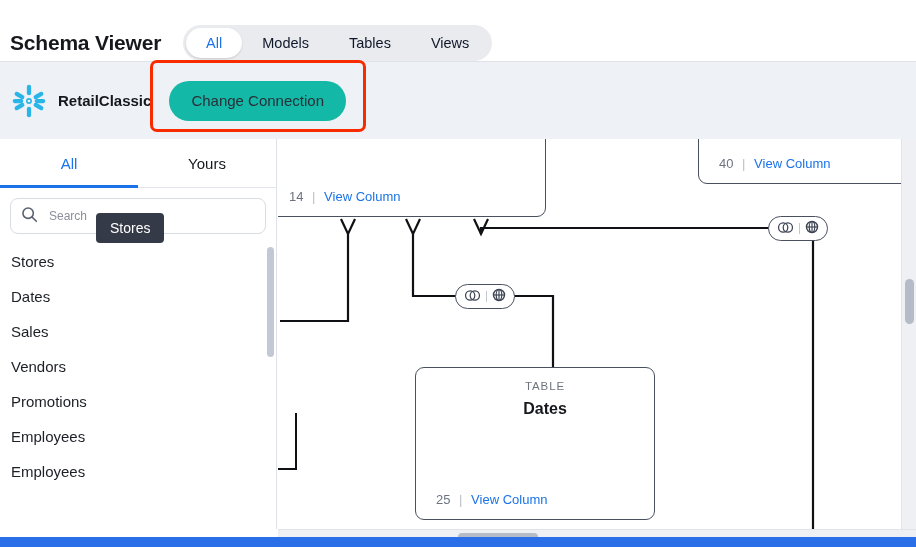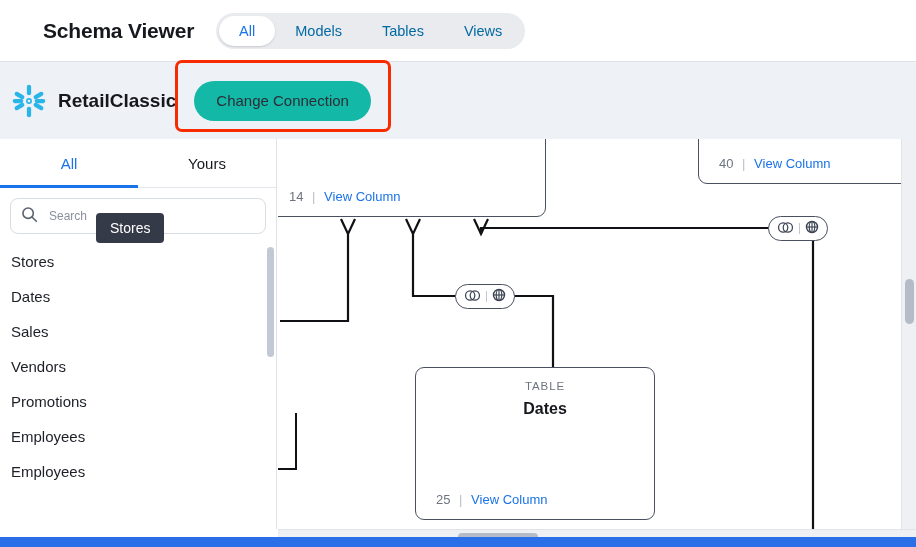--- a/index.html
+++ b/index.html
@@ -12,27 +12,26 @@
   }
   #app {
     position: relative;
     width: 916px; height: 547px;
     overflow: hidden;
     background: #ffffff;
   }
 
   
   .top-header {
-    position: absolute; left: 0; top: 0;
+    position: absolute; left: 0; top: 12px;
     width: 812px; height: 61px;
     background: #ffffff;
     display: flex; align-items: center;
     box-sizing: border-box;
     padding-left: 10px;
-    margin-left: 33px;
   }
   .app-title {
     font-size: 21px;
     font-weight: bold;
     color: #16181d;
     letter-spacing: -0.2px;
     white-space: nowrap;
   }
   .seg-control {
     margin-left: 22px;
@@ -41,21 +40,21 @@
     border-radius: 18px;
     display: flex; align-items: center;
     padding: 3px;
     box-sizing: border-box;
   }
   .seg-item {
     height: 30px;
     padding: 0 20px;
     display: flex; align-items: center; justify-content: center;
     font-size: 14.5px;
-    color: #0369a1;
+    color: #0f172a;
     border-radius: 15px;
     white-space: nowrap;
     cursor: pointer;
   }
   .seg-item.active {
     background: #ffffff;
     color: #1a73e8;
     box-shadow: 0 1px 2px rgba(0,0,0,0.14);
   }
 
@@ -68,21 +67,21 @@
     display: flex; align-items: center;
     box-sizing: border-box;
   }
   .conn-left {
     display: flex; align-items: center;
     padding-left: 12px;
   }
   .snowflake-icon { width: 34px; height: 34px; display:block; }
   .conn-name {
     margin-left: 12px;
-    font-size: 19px;
+    font-size: 15px;
     font-weight: bold;
     color: #16181d;
     white-space: nowrap;
   }
   .change-conn-wrap {
     position: relative;
     margin-left: 18px;
   }
   .change-conn-btn {
     height: 40px;

